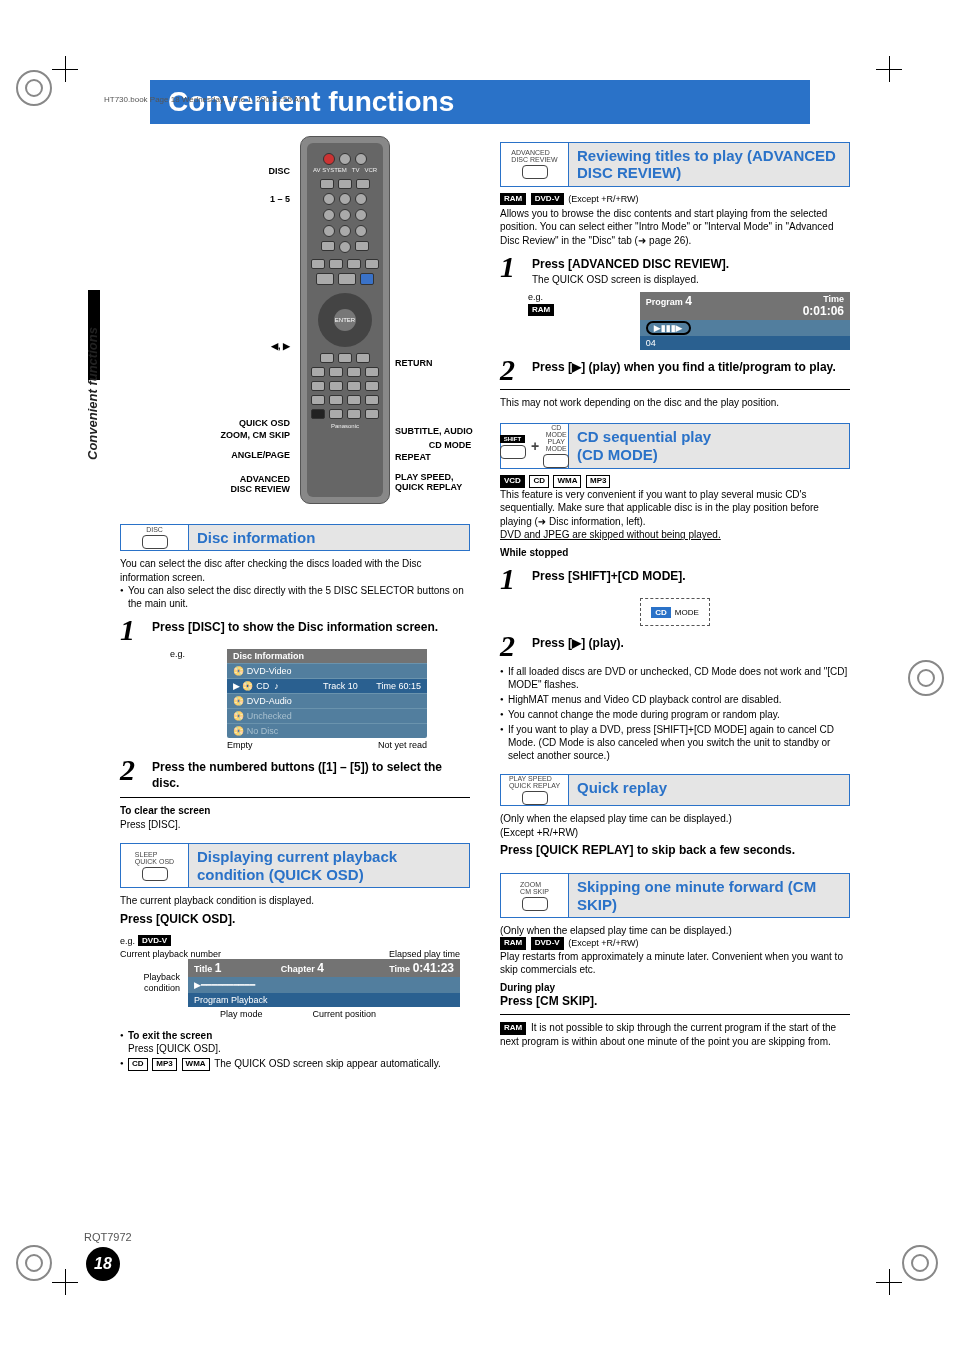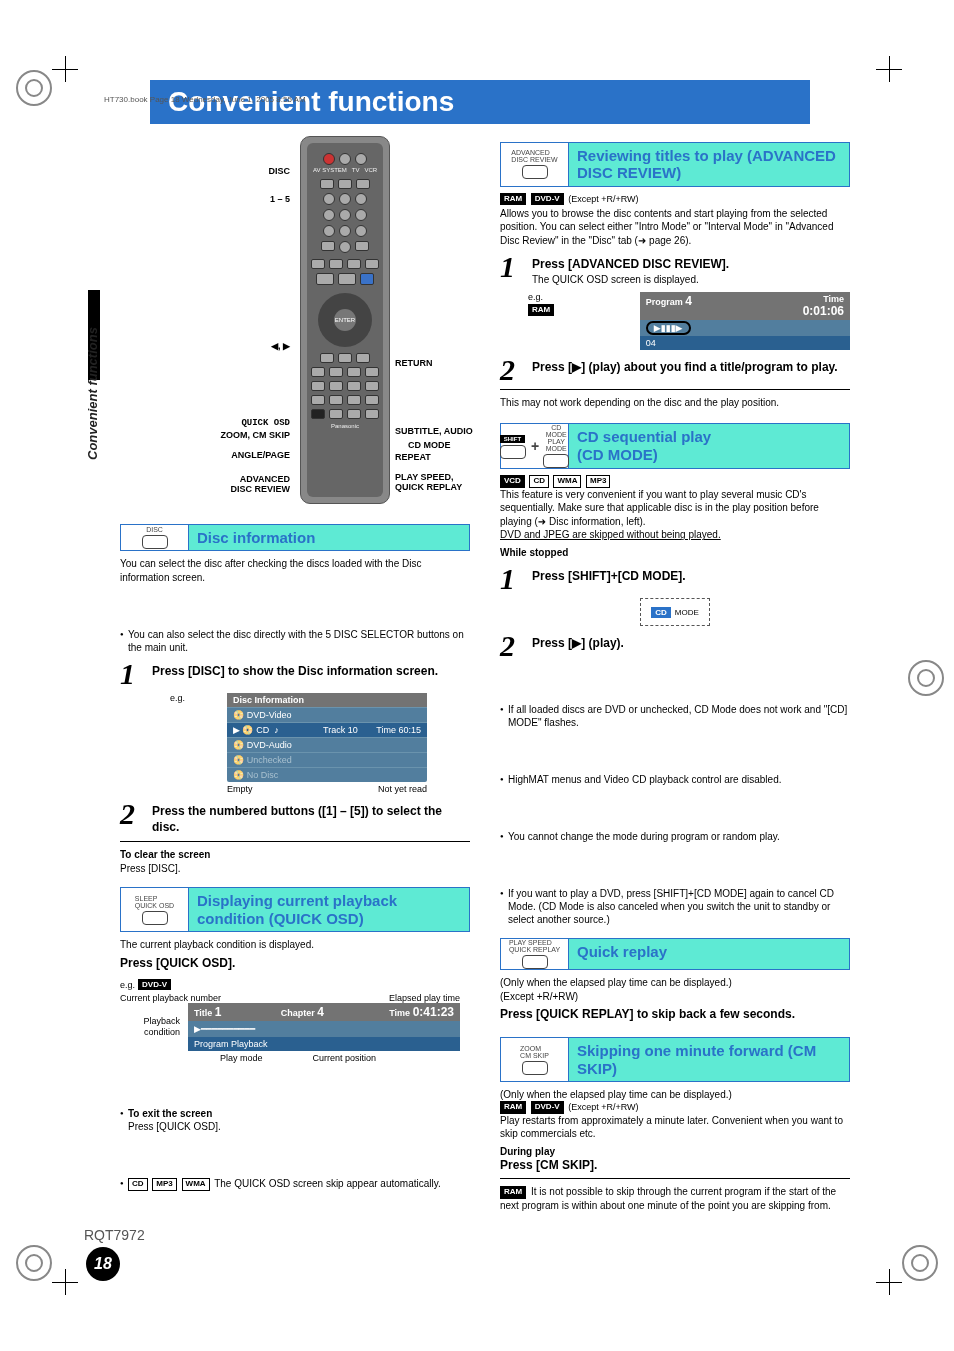--- a/index.html
+++ b/index.html
@@ -119,21 +119,21 @@
     justify-content:center;
     font-size:7px;
     color:#444;
     border-right:1px solid #2a72c8;
   }
   .section-head .btn-icon .keycap {
     width:26px;height:14px;border:1px solid #444;border-radius:4px;margin-top:2px;
   }
   .section-head .title-cell {
     flex:1;
-    background:#5eead4;
+    background:#e5e5e5;
     color:#2a72c8;
     font-weight:bold;
     font-size:15px;
     padding:4px 8px;
     line-height:1.15;
   }
   .badge {
     display:inline-block;
     font-size:8px;
     font-weight:bold;
@@ -214,21 +214,21 @@
     bottom:70px;
     width:34px;height:34px;border-radius:50%;
     background:#000;color:#fff;
     display:flex;align-items:center;justify-content:center;
     font-style:italic;font-weight:bold;font-size:16px;
   }
   .rqt {
     position:absolute;
     left:84px;
     bottom:108px;
-    font-size:14px;color:#555;
+    font-size:11px;color:#555;
   }
   .crop-mark {
     position:absolute;width:26px;height:26px;
   }
   .crop-mark::before,.crop-mark::after{
     content:"";position:absolute;background:#000;
   }
   .crop-mark.tl{top:56px;left:52px;}
   .crop-mark.tr{top:56px;right:52px;}
   .crop-mark.bl{bottom:56px;left:52px;}
@@ -237,21 +237,21 @@
   .crop-mark::after{width:1px;height:26px;left:13px;}
   .circle-target{
     position:absolute;width:36px;height:36px;border:2px solid #888;border-radius:50%;
   }
   .circle-target::before{content:"";position:absolute;inset:7px;border:2px solid #888;border-radius:50%;}
   .circle-target.tl{top:70px;left:16px;}
   .circle-target.bl{bottom:70px;left:16px;}
   .circle-target.br{bottom:70px;right:16px;}
   .circle-target.mid{top:660px;right:10px;}
   .bullet-list { margin-left:0; }
-  .bullet-list li { list-style:none; font-size:10px; line-height:1.3; padding-left:8px; position:relative; margin-bottom:2px;margin-top:44px;}
+  .bullet-list li { list-style:none; font-size:10px; line-height:1.3; padding-left:8px; position:relative; margin-bottom:2px;}
   .bullet-list li::before { content:"●"; font-size:6px; position:absolute; left:0; top:3px; }
   .plus-sym { font-size:14px; font-weight:bold; padding:0 4px;}
   .shift-combo { display:flex; align-items:center; color:#444; }
   .shift-combo .mini-label { font-size:7px; text-align:center; }
   .shift-combo .keycap { width:26px;height:14px;border:1px solid #444;border-radius:4px; }
   .under { text-decoration: underline; }
   .cd-mode-box {
     width:70px;height:28px;border:1px dashed #555;
     margin:4px auto 4px 140px;
     display:flex;align-items:center;justify-content:center;gap:4px;
@@ -373,29 +373,29 @@
                 <div class="remote-sq"></div>
               </div>
             <div class="remote-label-text" style="position:static;margin-top:4px;">Panasonic</div>
           </div>
         </div>
       </div>
 
       <div class="callout-label" style="top:30px;left:0;">DISC</div>
       <div class="callout-label" style="top:58px;left:0;">1 – 5</div>
       <div class="callout-label" style="top:205px;left:0;">◀, ▶</div>
-      <div class="callout-label" style="top:282px;left:0;font-family:Liberation Mono, monospace;">QUICK OSD</div>
+      <div class="callout-label" style="top:282px;left:0;">QUICK OSD</div>
       <div class="callout-label" style="top:294px;left:0;">ZOOM, CM SKIP</div>
       <div class="callout-label" style="top:314px;left:0;">ANGLE/PAGE</div>
       <div class="callout-label" style="top:338px;left:0;white-space:pre-line;">ADVANCED
 DISC REVIEW</div>
 
       <div class="callout-label right" style="top:222px;left:215px;">RETURN</div>
       <div class="callout-label right" style="top:290px;left:215px;">SUBTITLE, AUDIO</div>
-      <div class="callout-label right" style="top:304px;left:228px;">CD MODE</div>
+      <div class="callout-label right" style="top:304px;left:215px;text-align:center;">CD MODE</div>
       <div class="callout-label right" style="top:316px;left:215px;">REPEAT</div>
       <div class="callout-label right" style="top:336px;left:215px;white-space:pre-line;">PLAY SPEED,
 QUICK REPLAY</div>
     </div>
 
     <div class="section-head">
       <div class="btn-icon">
         <span>DISC</span>
         <div class="keycap"></div>
       </div>
@@ -547,21 +547,21 @@
           <span style="flex:1;"><span>Program</span> <b style="font-size:12px;">4</b></span>
           <span style="flex:1;text-align:right;"><span>Time</span> <b style="font-size:12px;padding-left:44px;">0:01:06</b></span>
         </div>
         <div style="padding:3px 6px;"><span class="review-selected">▶▮▮▮▶</span></div>
         <div style="padding:2px 6px;background:#2a6090;">04</div>
       </div>
     </div>
 
     <div class="step">
       <div class="step-num">2</div>
-      <div class="step-text">Press [▶] (play) about you find a title/program to play.</div>
+      <div class="step-text">Press [▶] (play) when you find a title/program to play.</div>
     </div>
     <hr class="thin">
     <div class="small">This may not work depending on the disc and the play position.</div>
 
     <div class="section-head" style="margin-top:14px;">
       <div class="btn-icon">
         <div class="shift-combo">
           <div>
             <div class="mini-label badge inv" style="font-size:6px;">SHIFT</div>
             <div class="keycap"></div>

